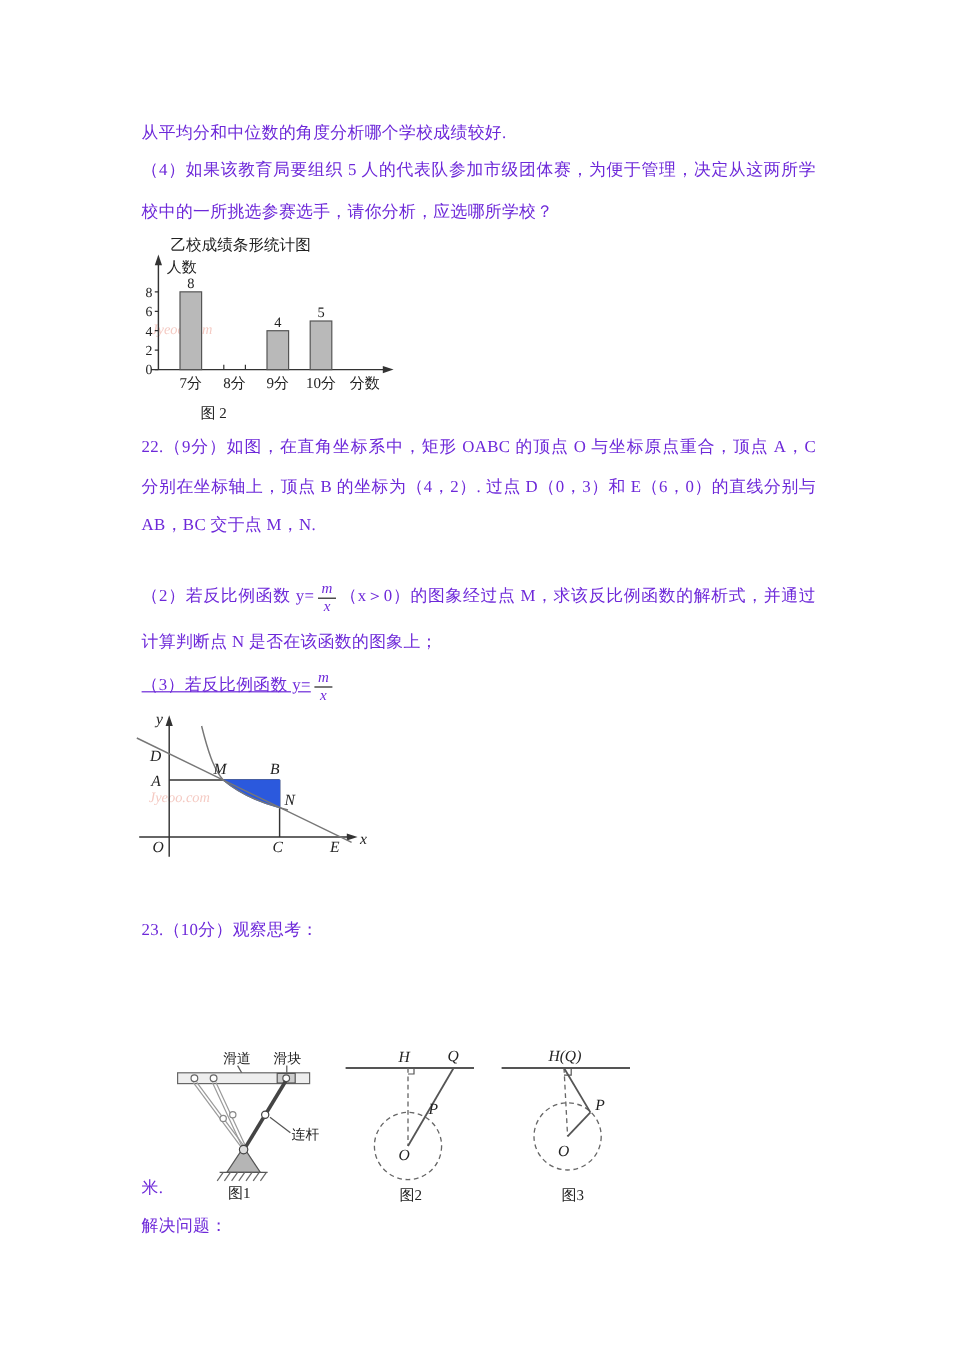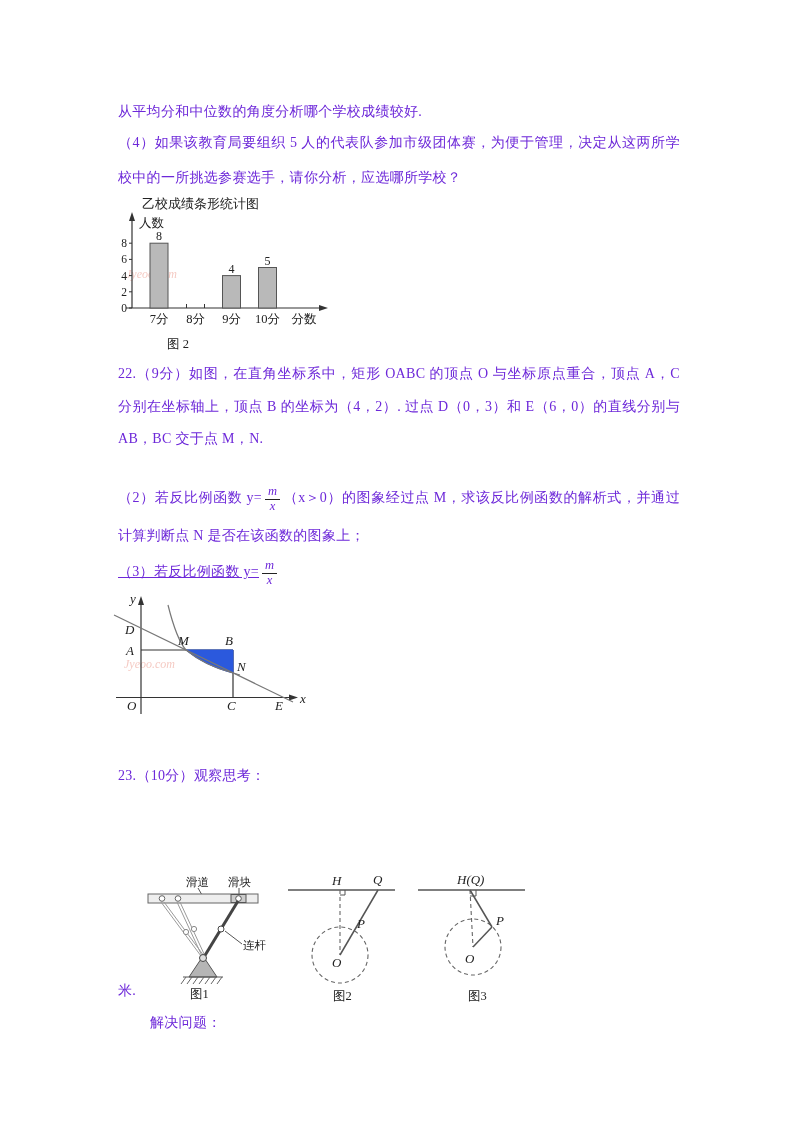--- a/index.html
+++ b/index.html
@@ -172,15 +172,15 @@
     <circle class="dash" cx="60" cy="79" r="28"></circle>
     <line x1="57" y1="22" x2="79" y2="59" stroke="#555" stroke-width="1.5"></line>
     <line x1="79" y1="59" x2="60" y2="79" stroke="#555" stroke-width="1.5"></line>
     <text class="var" x="83" y="57">P</text>
     <text class="var" x="52" y="95">O</text>
     <text class="cap" x="55" y="132">图3</text>
   </svg>
 
   <div class="tb single" style="top:975px;">米.</div>
 
-  <div class="tb single" style="top:1007px;margin-left:32px;">解决问题：</div>
+  <div class="tb single" style="top:1007px;">解决问题：</div>
 
 </div>
 
 </body></html>

